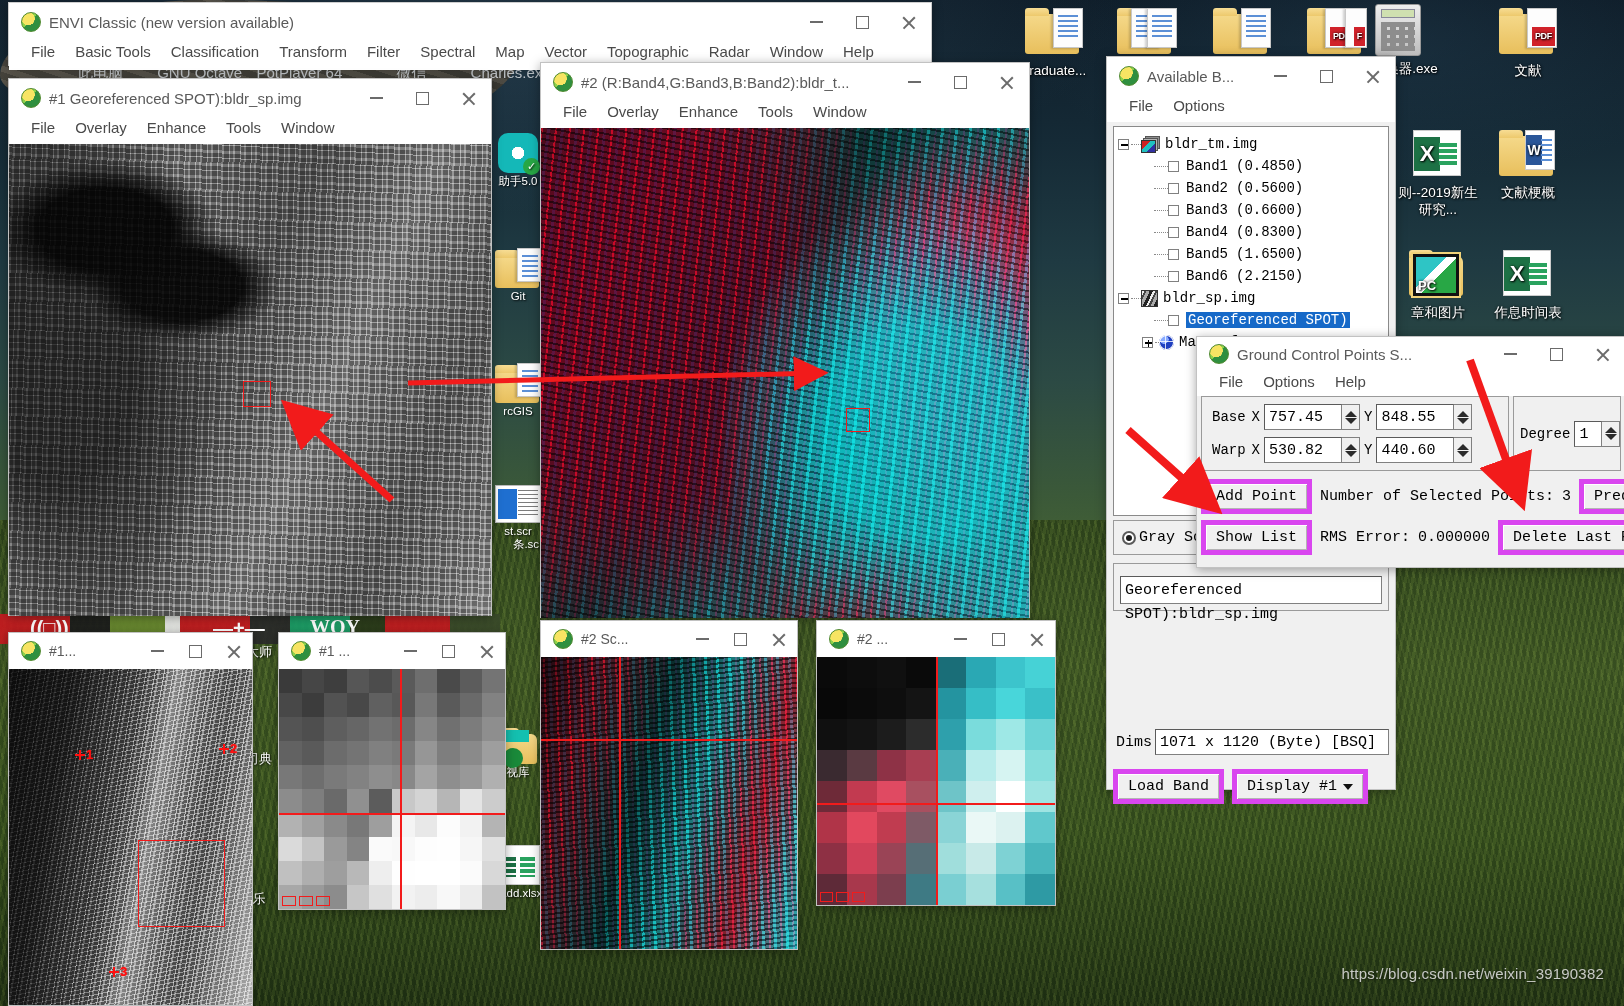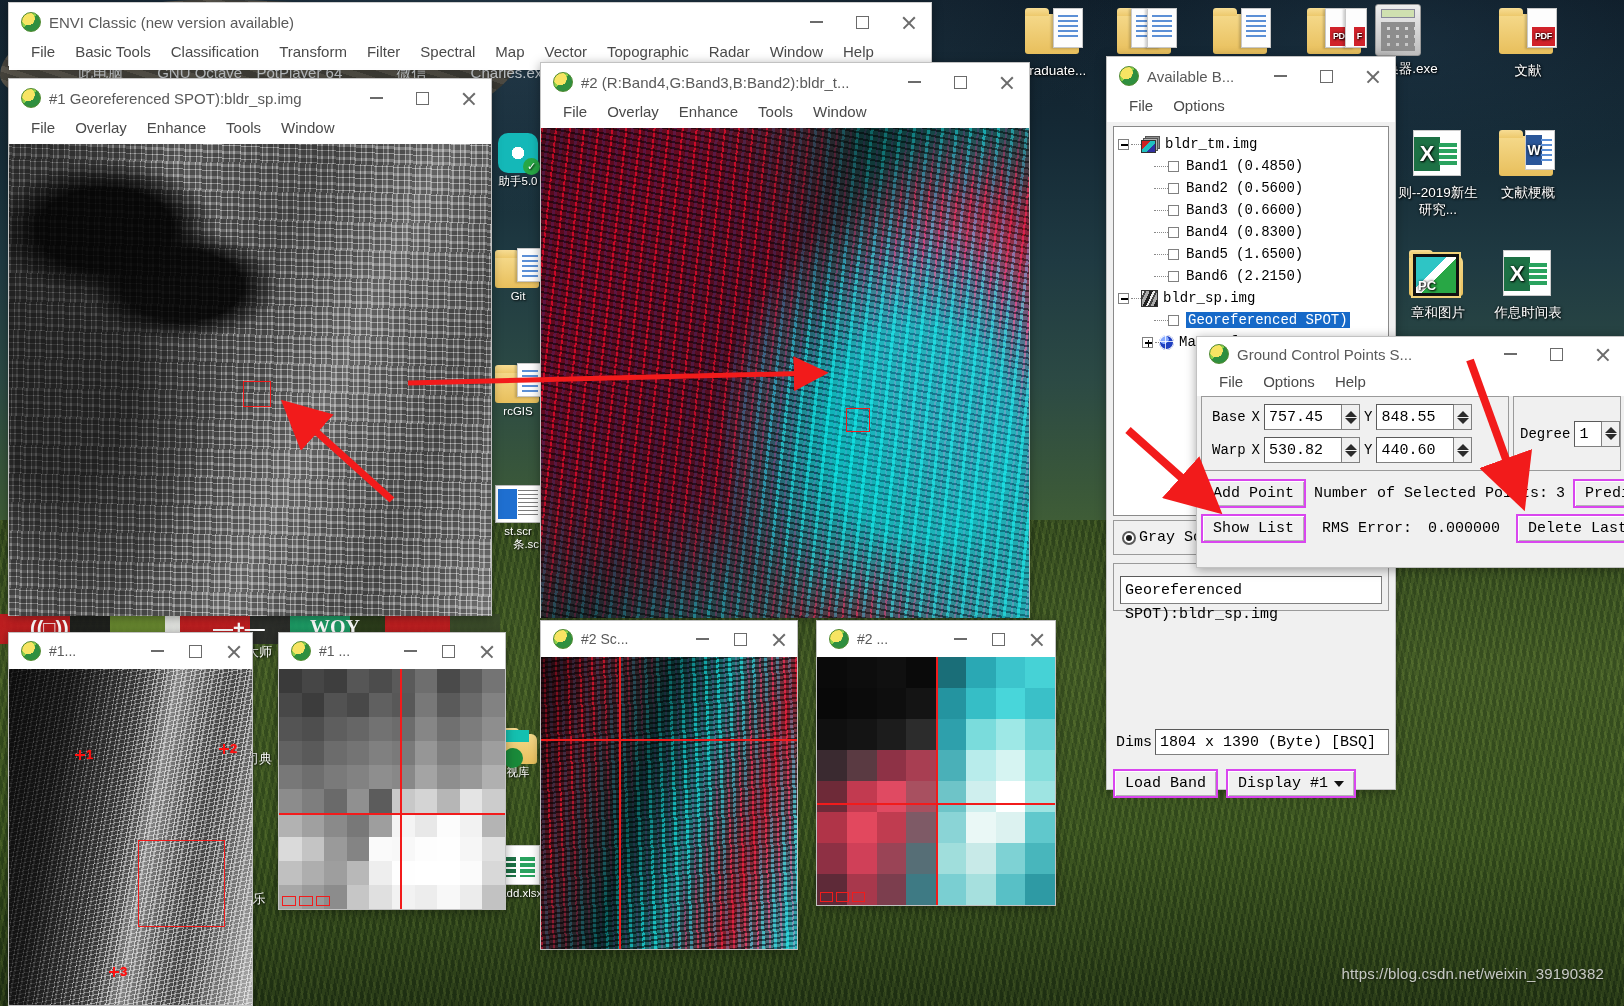--- a/index.html
+++ b/index.html
@@ -248,21 +248,21 @@
   }
   .spin {
     width: 18px; height: 26px; background:#f0f0f0; border:1px solid #808080; border-left:none;
     display:flex; flex-direction:column; align-items:center; justify-content:center; gap:1px;
   }
   .spin .up, .spin .dn { width:0;height:0;border-left:6px solid transparent;border-right:6px solid transparent; }
   .spin .up { border-bottom: 6px solid #2b2b2b; }
   .spin .dn { border-top: 6px solid #2b2b2b; }
   .btn {
     font-family: "Liberation Mono", monospace; font-size: 15px; color:#000;
-    background: #f0f0f0; border: 2px solid #d946ef;
+    background: #f0f0f0; border: 5px solid #d946ef;
     box-shadow: inset 1px 1px 0 #fff, inset -1px -1px 0 #b4b4b4;
     padding: 4px 10px; white-space: nowrap;
   }
   .monotext { font-family: "Liberation Mono", monospace; font-size: 15px; color:#000; white-space: nowrap; }
 
   
   #avail-bands { left: 1106px; top: 56px; width: 290px; height: 734px; }
   .tree {
     background:#fff; border:1px solid #8a8a8a; margin: 4px 6px;
     height: 390px; overflow: hidden; position: relative; padding: 6px 4px;
@@ -947,21 +947,21 @@
       </div>
     </div>
 
     <div class="group" style="margin:8px 6px 0; padding:0 0 6px; position:relative;">
       <div class="monotext" style="position:absolute; left:92px; top:-9px; background:#f0f0f0; padding:0 4px;">Selected Band</div>
       <div class="txtbox" style="margin:12px 6px 0; height:28px; line-height:24px;">Georeferenced SPOT):bldr_sp.img</div>
     </div>
 
     <div style="display:flex; align-items:center; margin:118px 6px 0;">
       <span class="monotext" style="padding:0 3px;">Dims</span>
-      <span class="txtbox" style="flex:1;">1804 x 1390 (Byte) [BSQ]</span>
+      <span class="txtbox" style="flex:1;">1071 x 1120 (Byte) [BSQ]</span>
     </div>
 
     <div style="display:flex; gap:8px; margin:14px 6px 0;">
       <span class="btn">Load Band</span>
       <span class="btn" style="display:flex;align-items:center;gap:6px;">
         <span>Display #1</span>
         <span style="width:0;height:0;border-left:5px solid transparent;border-right:5px solid transparent;border-top:6px solid #111;"></span>
       </span>
     </div>
   </div>
@@ -1031,21 +1031,21 @@
       </div>
     </div>
 
     <div style="display:flex; align-items:center; gap:8px; margin:8px 4px 0;">
       <span class="btn">Add Point</span>
       <span class="monotext">Number of Selected Points:</span>
       <span class="monotext">3</span>
       <span class="btn">Predict</span>
     </div>
 
-    <div style="display:flex; align-items:center; gap:16px; margin:6px 4px 16px;text-align:center;">
+    <div style="display:flex; align-items:center; gap:8px; margin:6px 4px 16px;text-align:center;">
       <span class="btn">Show List</span>
       <span class="monotext">RMS Error:</span>
       <span class="monotext">0.000000</span>
       <span class="btn">Delete Last Point</span>
     </div>
   </div>
 
   <svg class="arrow-svg" style="left:0; top:0; width:1624px; height:1006px;">
     <defs>
       <marker id="ah" viewBox="0 0 12 12" refX="9" refY="6" markerWidth="7" markerHeight="7" orient="auto-start-reverse">

